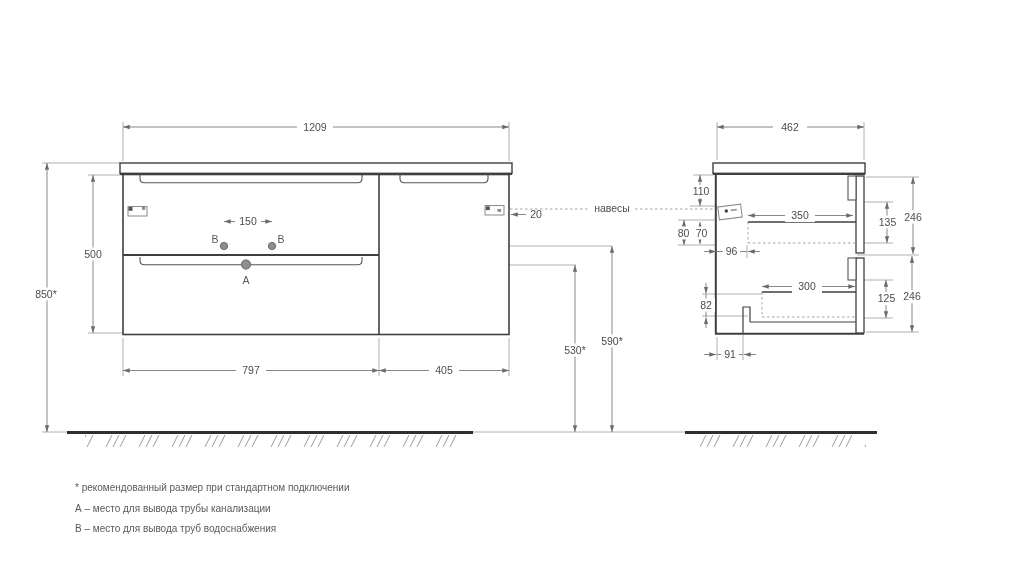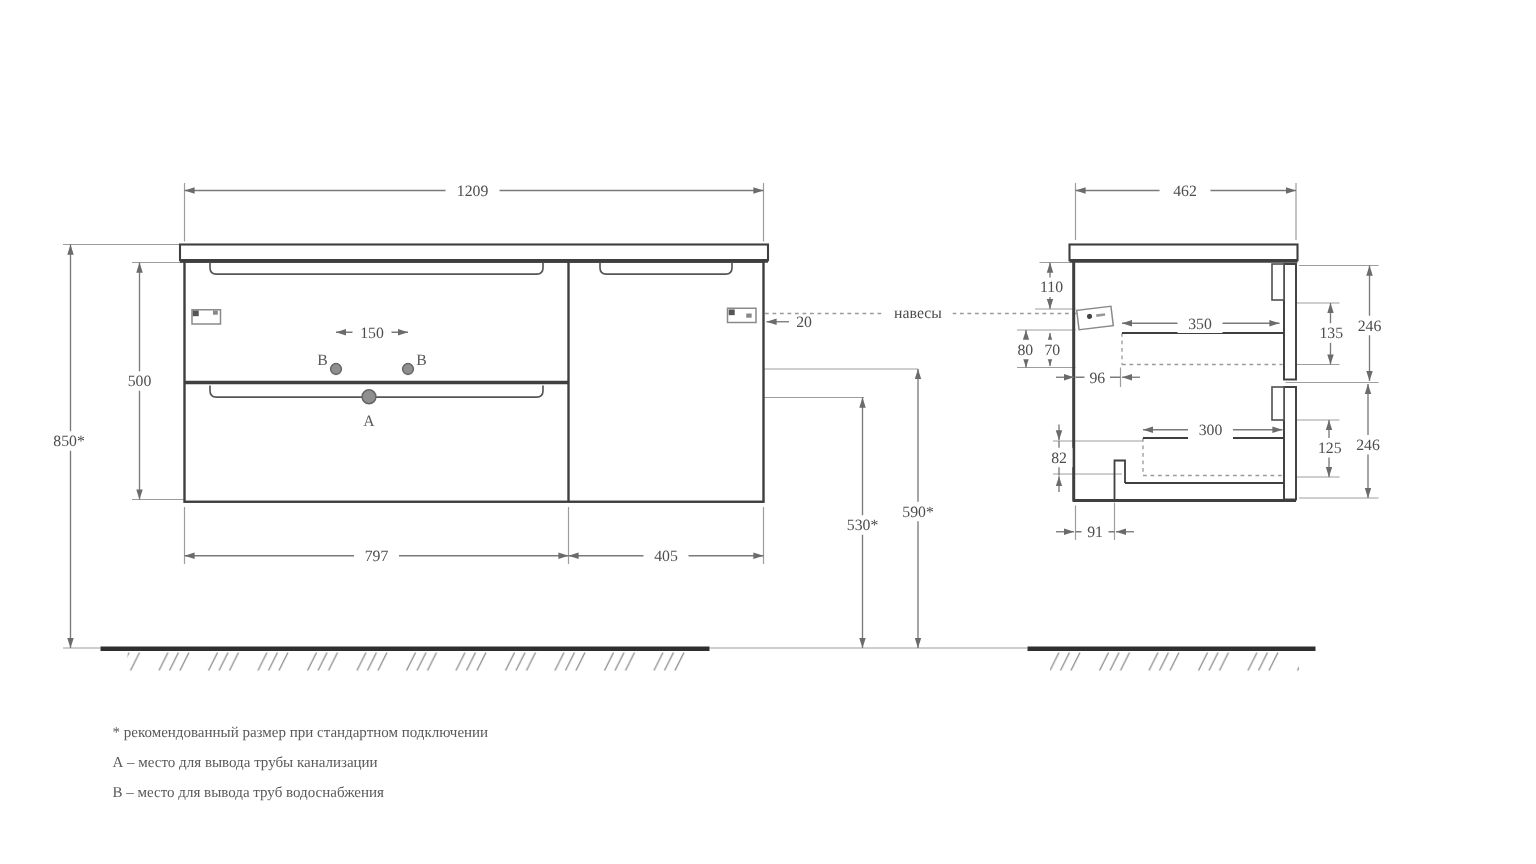--- a/index.html
+++ b/index.html
@@ -1,17 +1,17 @@
 <!DOCTYPE html>
 <html><head>
 <meta charset="utf-8">
 <style>
   html,body{margin:0;padding:0;background:#ffffff;}
   .stage{position:relative;width:1024px;height:576px;background:#fff;overflow:hidden;
-         font-family:Liberation Serif, serif;}
+         font-family:Liberation Sans, sans-serif;}
   svg{display:block}
   .dimtxt{font-size:10.5px;fill:#4d4d4d;}
   .pttxt{font-size:10.5px;fill:#5a5a5a;}
   .foot{font-size:10px;fill:#5a5a5a;}
 </style>
 </head>
 <body>
 
 <div class="stage">
 <svg width="1024" height="576" viewBox="0 0 1024 576">

